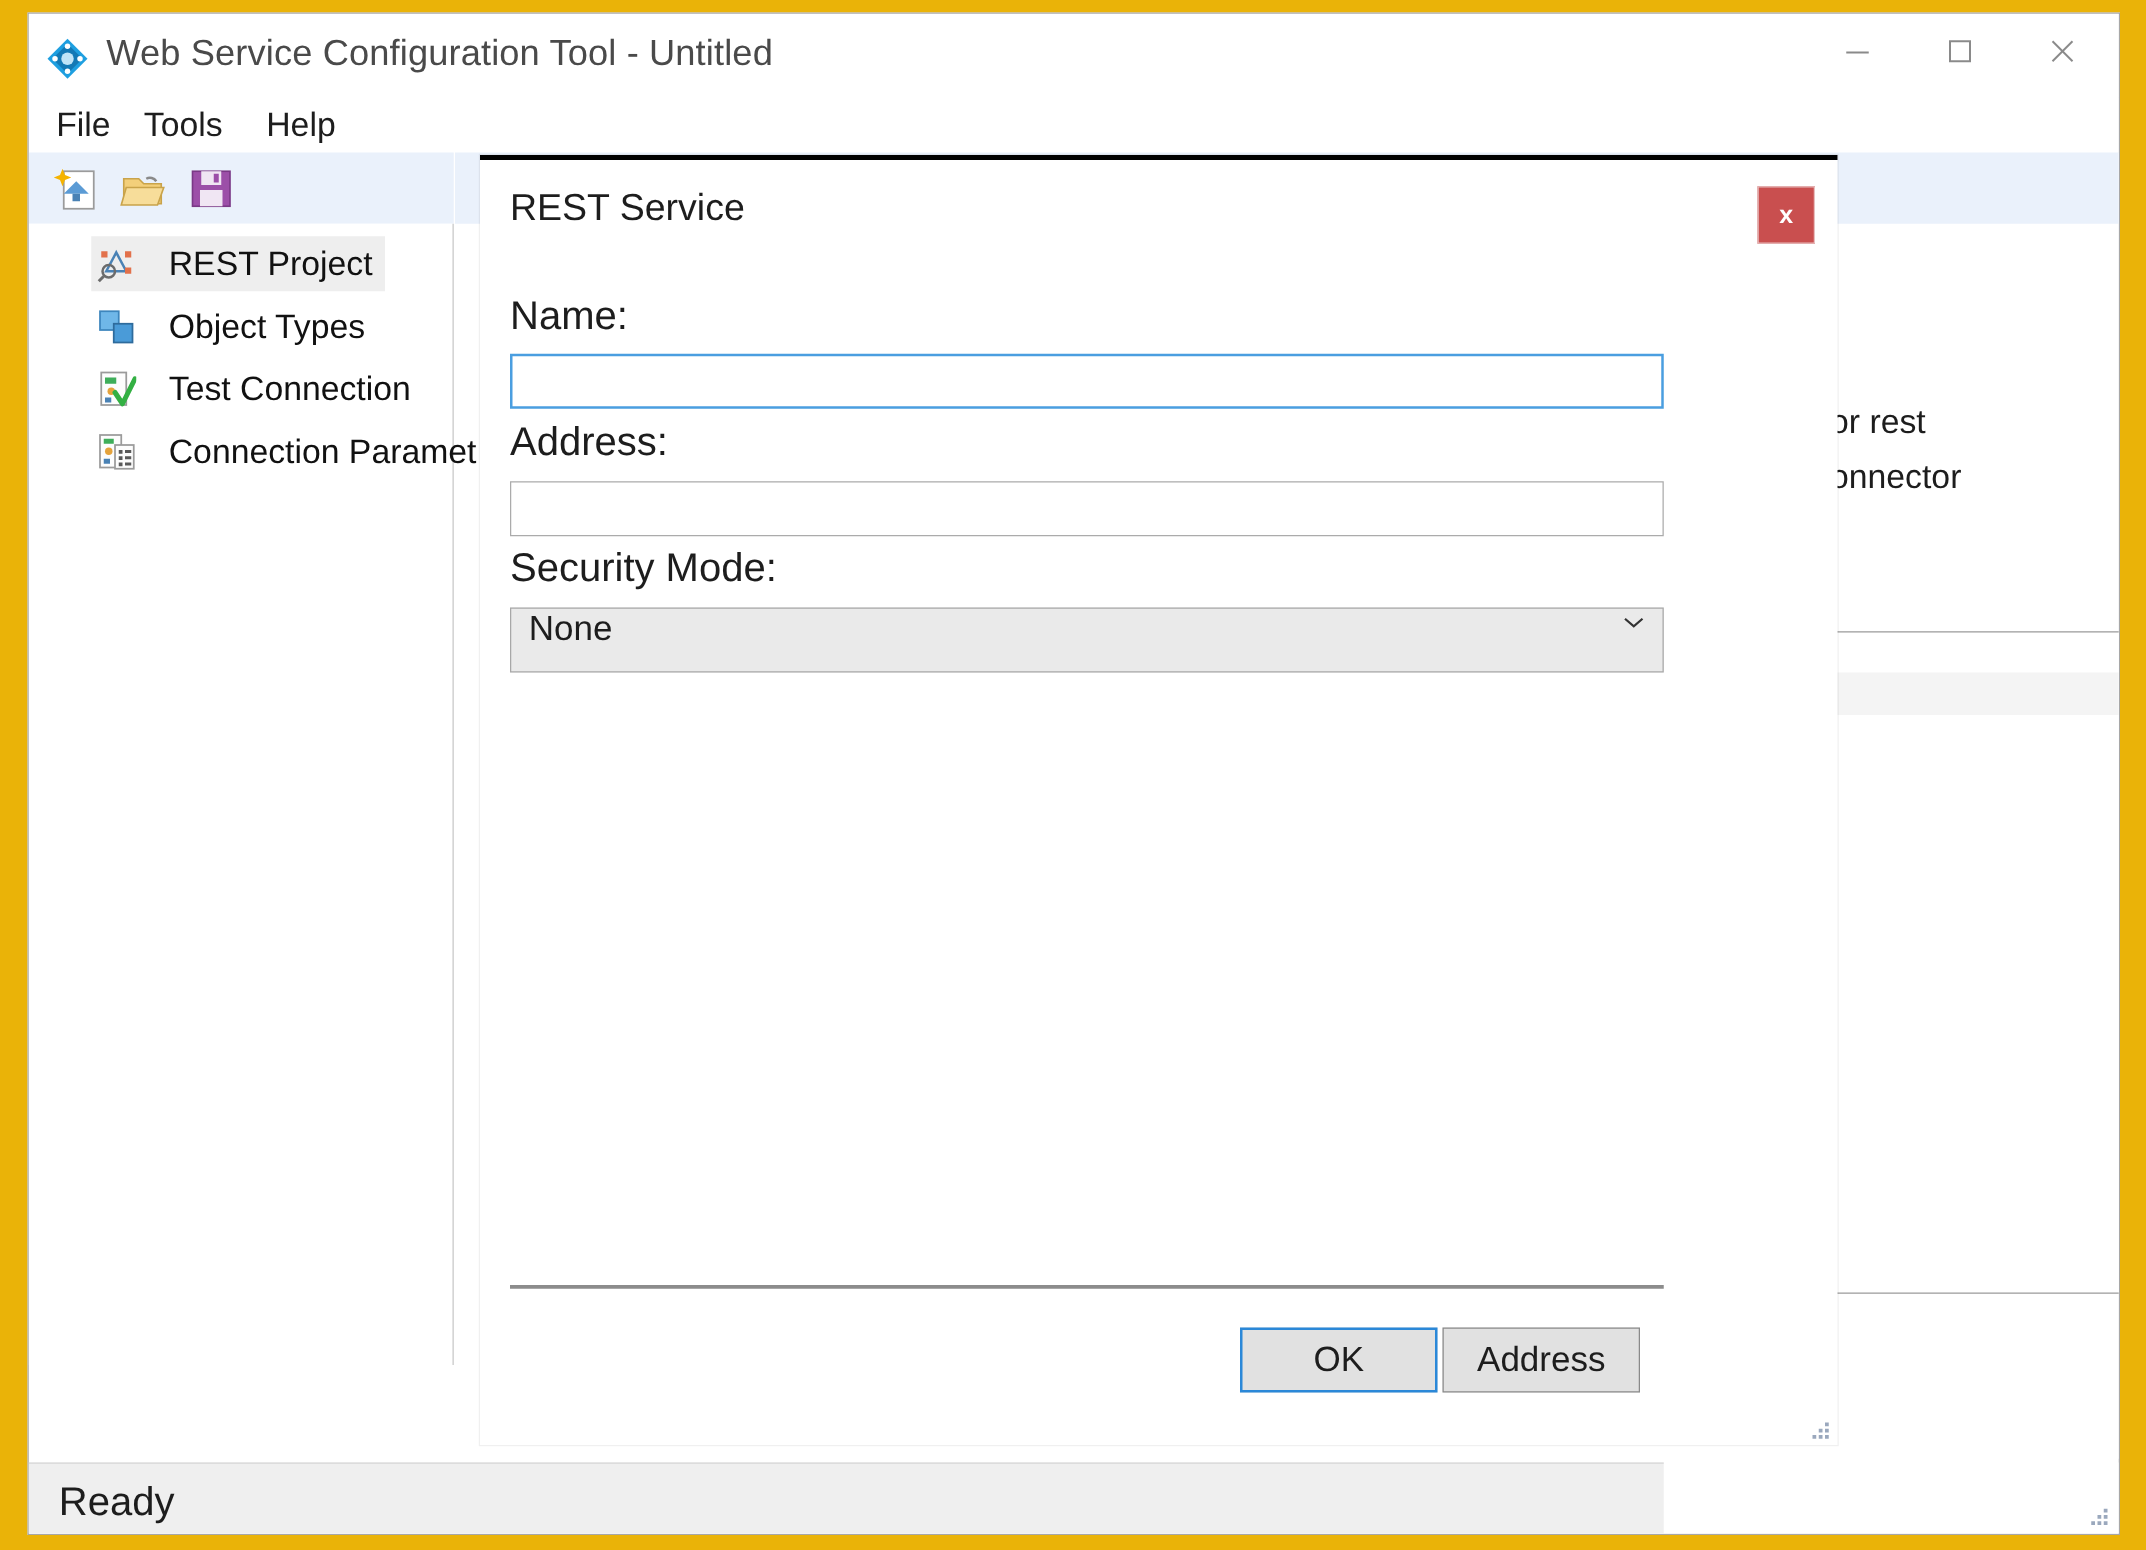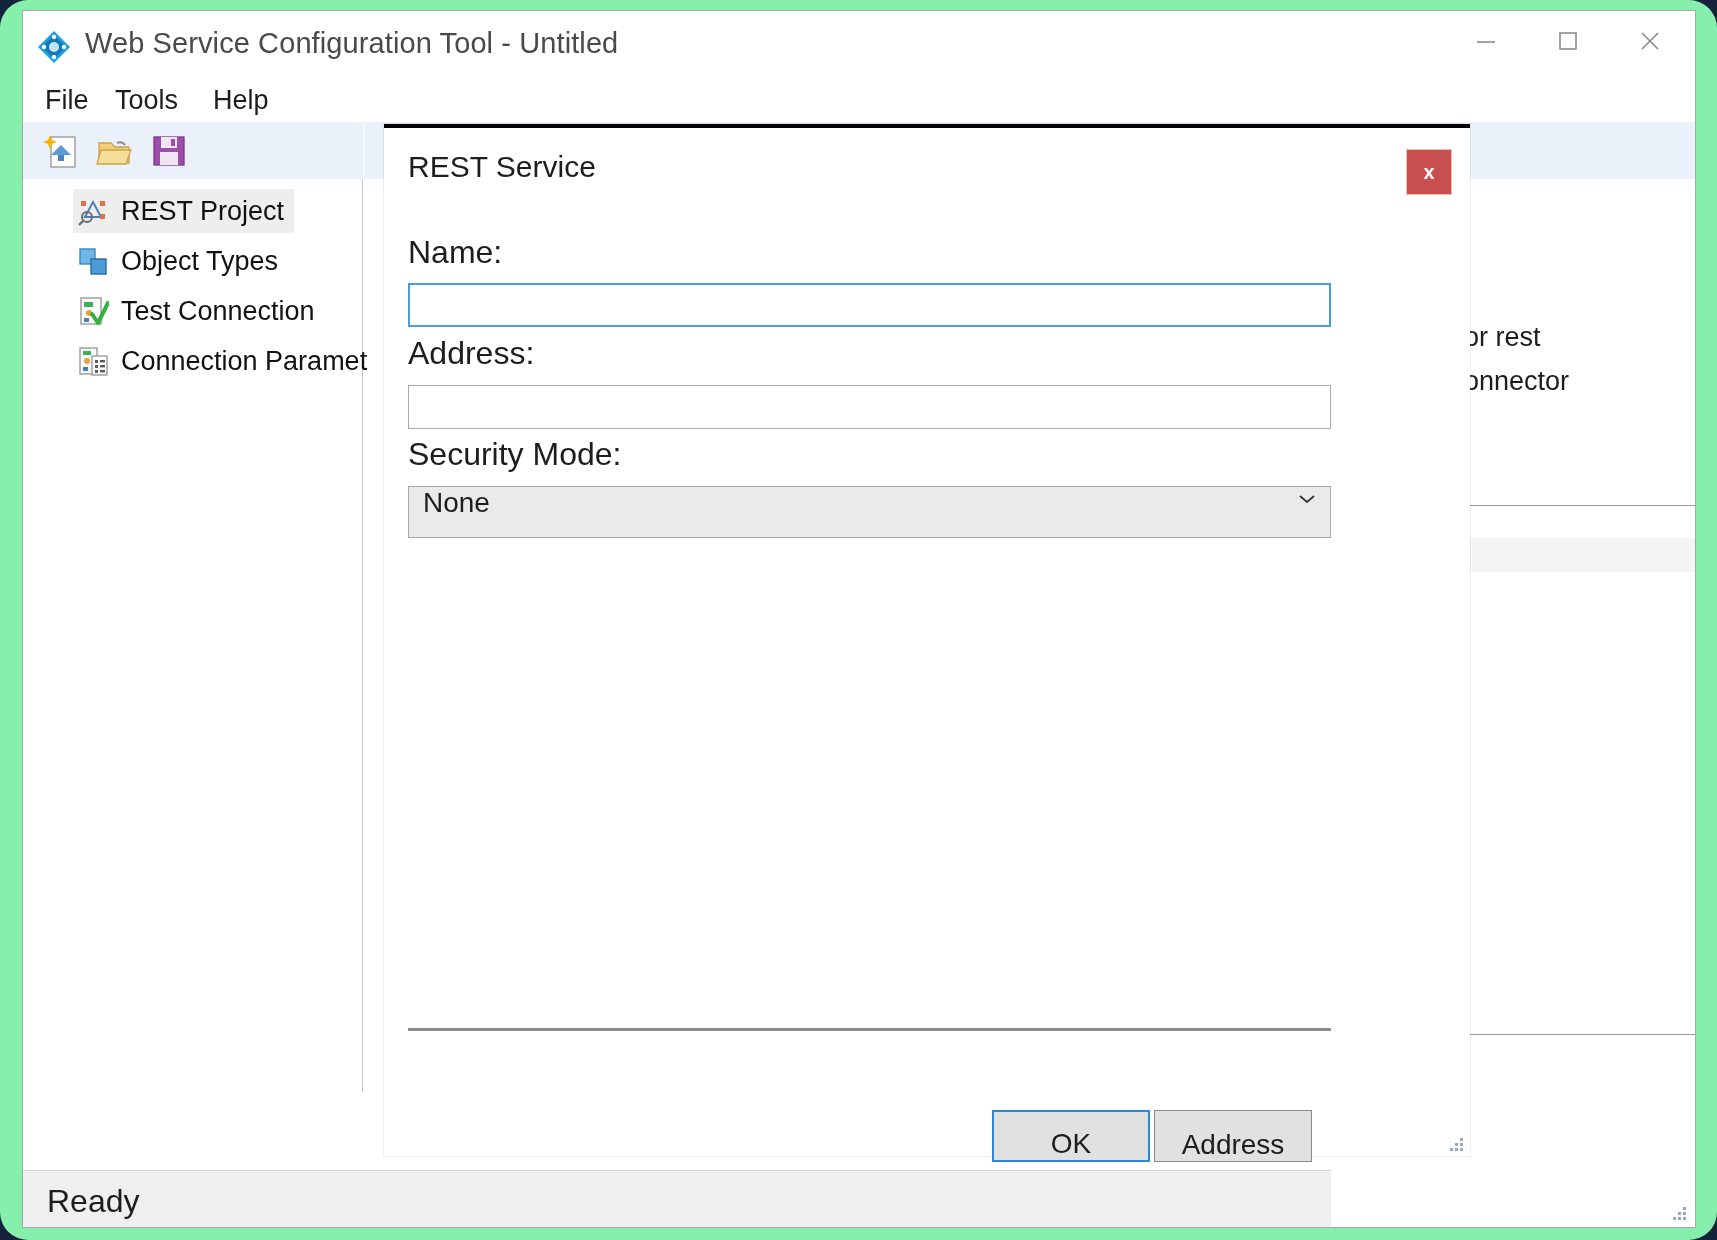--- a/index.html
+++ b/index.html
@@ -9,22 +9,21 @@
     height: 1240px;
     overflow: hidden;
     background: #16233c;
     font-family: "Liberation Sans", sans-serif;
   }
 
   #root {
     position: relative;
     width: 1717px;
     height: 1240px;
-    background: #86efac;
-    border-radius: 28px;
+    background: #eab308;
   }
 
   
   #app-window {
     position: absolute;
     left: 22px;
     top: 10px;
     width: 1674px;
     height: 1218px;
     background: #ffffff;
@@ -114,21 +113,21 @@
     background: #ffffff;
     border-right: 1px solid #c8c8c8;
     box-sizing: border-box;
   }
   .tree-item {
     position: absolute;
     left: 50px;
     height: 44px;
     display: flex;
     align-items: center;
-    gap: 12px;
+    gap: 26px;
     padding: 0 10px 0 4px;
     white-space: nowrap;
   }
   .tree-item.selected { background: #eeeeee; }
   .tree-label {
     font-size: 27px;
     color: #111111;
   }
   .tree-icon { width: 32px; height: 32px; flex: 0 0 32px; }
 
@@ -296,25 +295,24 @@
     height: 3px;
     background: #8c8c8c;
   }
   .dlg-btn {
     position: absolute;
     width: 158px;
     height: 52px;
     box-sizing: border-box;
     background: #e1e1e1;
     display: flex;
-    align-items: flex-end;
+    align-items: center;
     justify-content: center;
     font-size: 28px;
     color: #1d1d1d;
-    margin-top: 48px;
   }
   #btn-ok {
     left: 608px;
     top: 934px;
     border: 2px solid #2b88d8;
   }
   #btn-cancel {
     left: 770px;
     top: 934px;
     border: 1px solid #8a8a8a;

